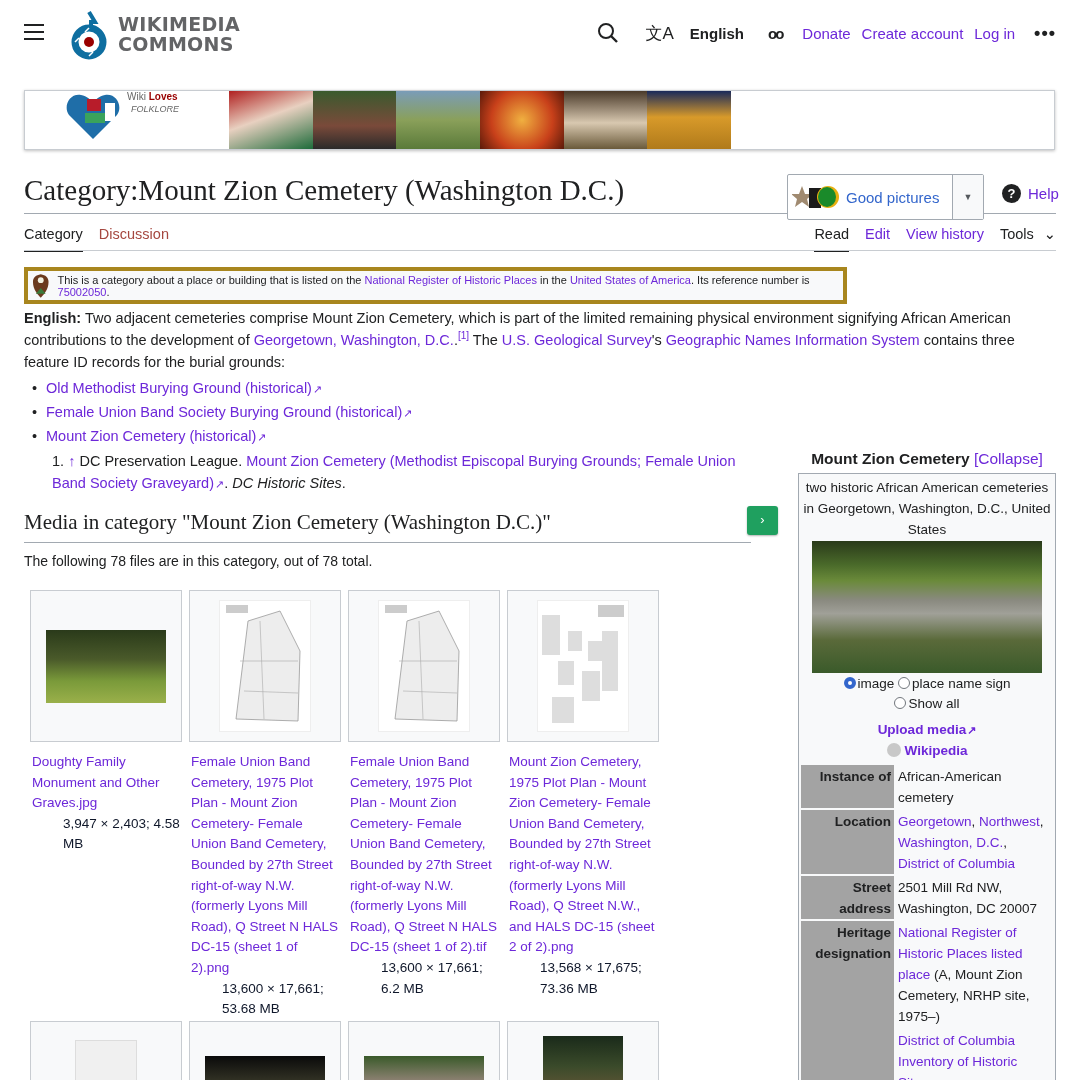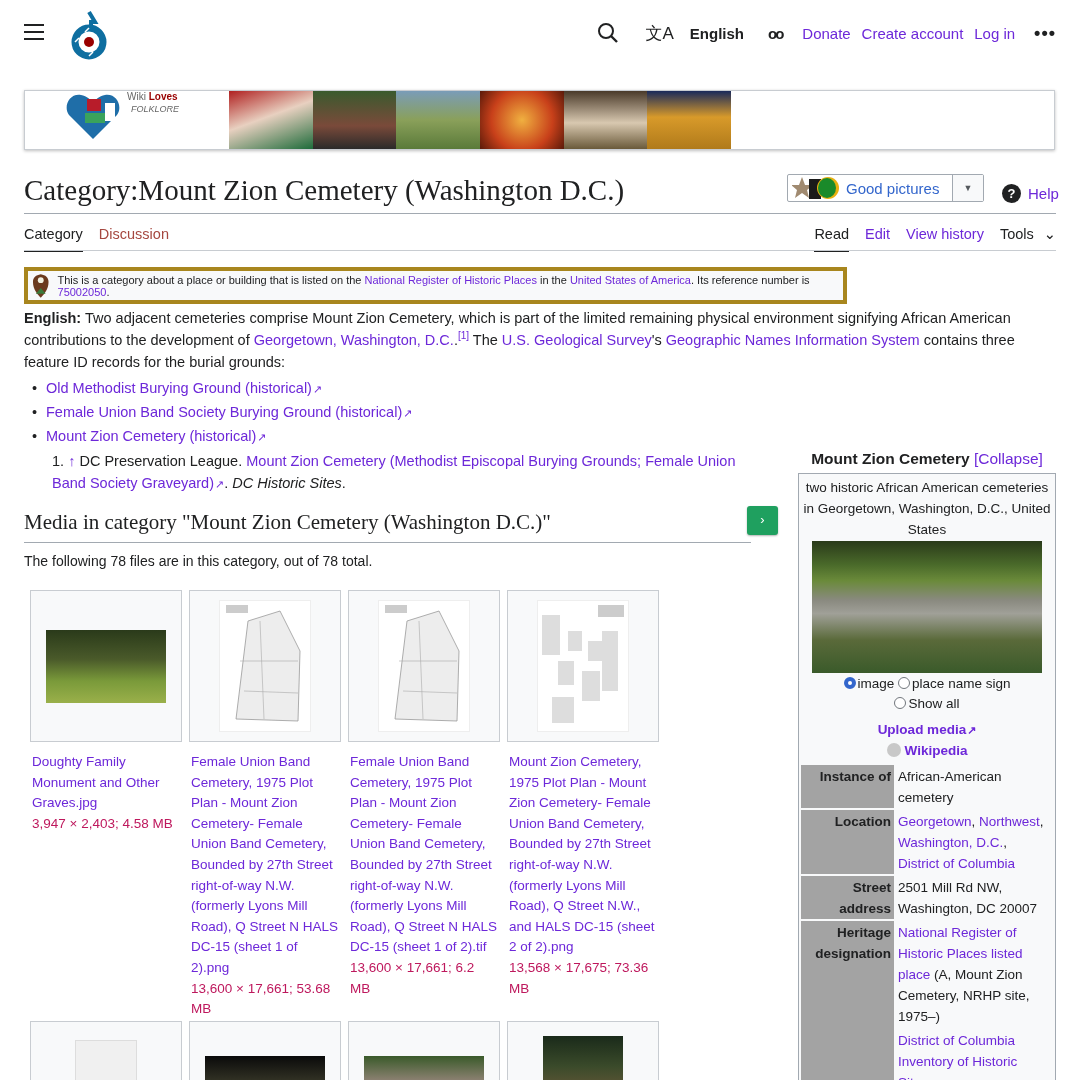--- a/index.html
+++ b/index.html
@@ -29,21 +29,21 @@
   .banner-logo .wl b { color: #990000; }
   .banner-logo .wl i { display: block; font-size: 9px; margin-left: 4px; }
   .banner-photos { width: 502px; display: flex; }
   .banner-photos div { flex: 1; }
   .banner-cta { flex: 1; background: #990000; color: #fff; font-weight: bold; font-size: 16px; line-height: 18px; padding: 10px 0 0 24px; position: relative; }
   .banner-close { position: absolute; right: 5px; top: 4px; width: 18px; height: 18px; border: 2px solid #ddd; border-radius: 50%; color: #ddd; font-size: 12px; line-height: 14px; text-align: center; background: #8a0000; }
 
   
   .title { position: absolute; left: 24px; top: 174px; font-family: "Liberation Serif", serif; font-size: 29px; color: #202122; }
   .title-rule { position: absolute; left: 24px; top: 213px; width: 1032px; border-top: 1px solid #a2a9b1; }
-  .good-pics { position: absolute; left: 787px; top: 174px; width: 197px; height: 28px; border: 1px solid #a2a9b1; border-radius: 2px; display: flex; background: #fff; }
+  .good-pics { position: absolute; left: 787px; top: 174px; width: 197px; height: 46px; border: 1px solid #a2a9b1; border-radius: 2px; display: flex; background: #fff; }
   .good-pics .main { flex: 1; display: flex; align-items: center; padding-left: 4px; color: #3366cc; font-size: 15px; }
   .good-pics .badge { width: 52px; height: 24px; position: relative; margin-right: 2px; }
   .good-pics .drop { width: 31px; border-left: 1px solid #a2a9b1; background: #f8f9fa; display: flex; align-items: center; justify-content: center; color: #54595d; font-size: 9px; }
   .help { position: absolute; left: 1002px; top: 184px; display: flex; align-items: center; font-size: 15px; }
   .help .q { width: 19px; height: 19px; border-radius: 50%; background: #202122; color: #fff; font-weight: bold; font-size: 13px; text-align: center; line-height: 19px; margin-right: 7px; }
 
   
   .tabs-left { position: absolute; left: 24px; top: 226px; display: flex; font-size: 14.5px; }
   .tab { padding-bottom: 8px; margin-right: 16px; }
   .tab.active { border-bottom: 2px solid #202122; }
@@ -68,21 +68,21 @@
   .media-h { position: absolute; left: 24px; top: 510px; font-family: "Liberation Serif", serif; font-size: 21px; }
   .media-rule { position: absolute; left: 24px; top: 542px; width: 727px; border-top: 1px solid #a2a9b1; }
   .next-btn { position: absolute; left: 747px; top: 506px; width: 31px; height: 29px; background: #1fa05f; border-radius: 3px; color: #fff; text-align: center; line-height: 28px; font-size: 13px; box-shadow: 0 1px 2px rgba(0,0,0,0.3); }
   .count { position: absolute; left: 24px; top: 553px; font-size: 14px; }
 
   
   .gallery { position: absolute; left: 30px; top: 590px; }
   .g-item { position: absolute; width: 152px; }
   .g-thumb { width: 152px; height: 152px; border: 1px solid #c8ccd1; background: #f8f9fa; display: flex; align-items: center; justify-content: center; }
   .g-cap { padding: 10px 2px 0 2px; font-size: 13.5px; line-height: 20.6px; }
-  .g-meta { color: #be185d; }
+  .g-meta { color: #0f172a; margin-left: 31px; }
 
   .plan { width: 92px; height: 132px; background: #fff; position: relative; border: 1px solid #eee; }
 
   
   .infobox-title { position: absolute; left: 798px; top: 450px; width: 258px; text-align: center; font-size: 15.5px; }
   .infobox { position: absolute; left: 798px; top: 473px; width: 258px; height: 620px; border: 1px solid #a2a9b1; background: #f8f9fa; }
   .ib-desc { text-align: center; font-size: 13.5px; line-height: 21px; padding: 3px 4px 0; }
   .ib-photo { margin: 1px auto 0; width: 230px; height: 132px; }
   .ib-radios { text-align: center; font-size: 13.5px; line-height: 20px; margin-top: 1px; }
   .radio { display: inline-block; width: 12px; height: 12px; border: 1px solid #72777d; border-radius: 50%; vertical-align: -1px; margin-right: 2px; background: #fff; }
@@ -101,20 +101,24 @@
       <span></span>
       <span></span>
     </div>
   <div class="logo">
     <svg width="42" height="52" viewBox="0 0 42 52">
       <path d="M21 4 L27 14 L23 14 L23 20" fill="none" stroke="#0e6ea0" stroke-width="4"></path>
       <circle cx="21" cy="34" r="14" fill="none" stroke="#0e6ea0" stroke-width="7"></circle>
       <circle cx="21" cy="34" r="5" fill="#990000"></circle>
       <path d="M21 20 L17 24 M21 48 L25 44 M7 34 L11 30" stroke="#fff" stroke-width="1.5"></path>
     </svg>
+    <div class="logo-text">
+      <div>WIKIMEDIA</div>
+      <div>COMMONS</div>
+    </div>
   </div>
   <div class="hdr-right">
     <svg class="hdr-search" viewBox="0 0 22 22">
       <circle cx="9" cy="9" r="7" fill="none" stroke="#202122" stroke-width="2"></circle>
       <line x1="14" y1="14" x2="20" y2="20" stroke="#202122" stroke-width="2.4"></line>
     </svg>
     <div class="hdr-lang">
       <span class="glyph">文A</span>
       <span>English</span>
     </div>

